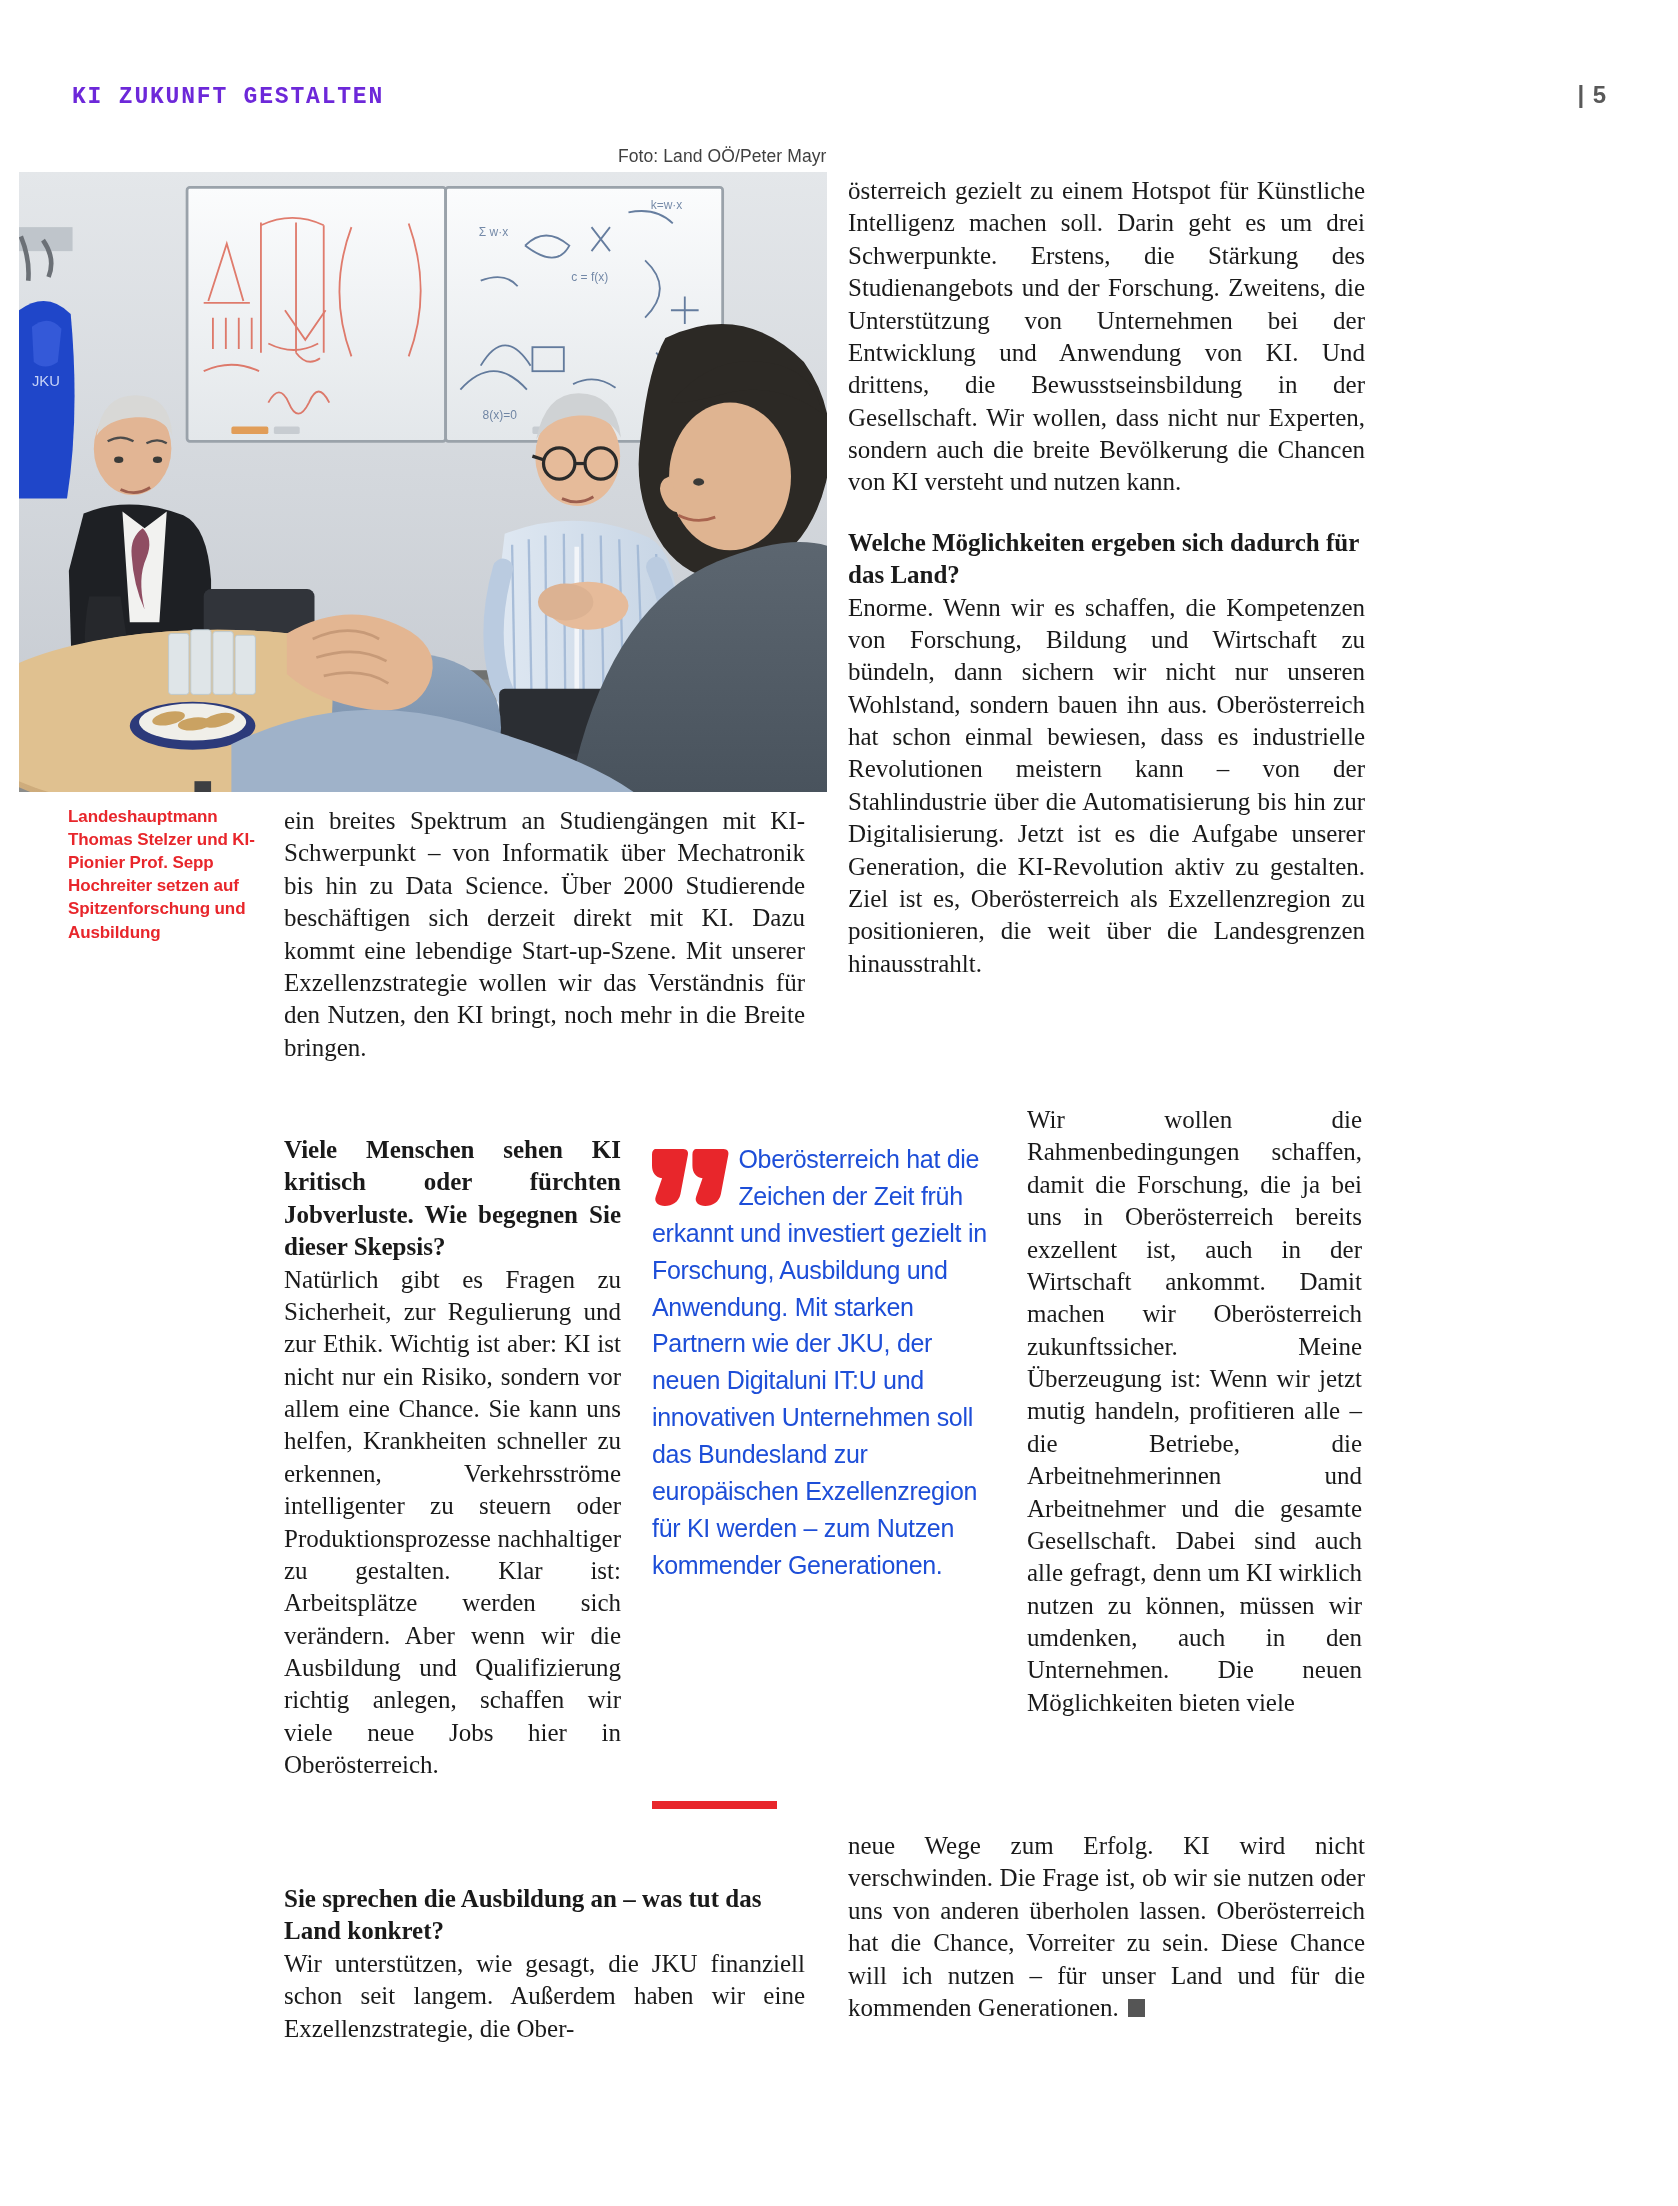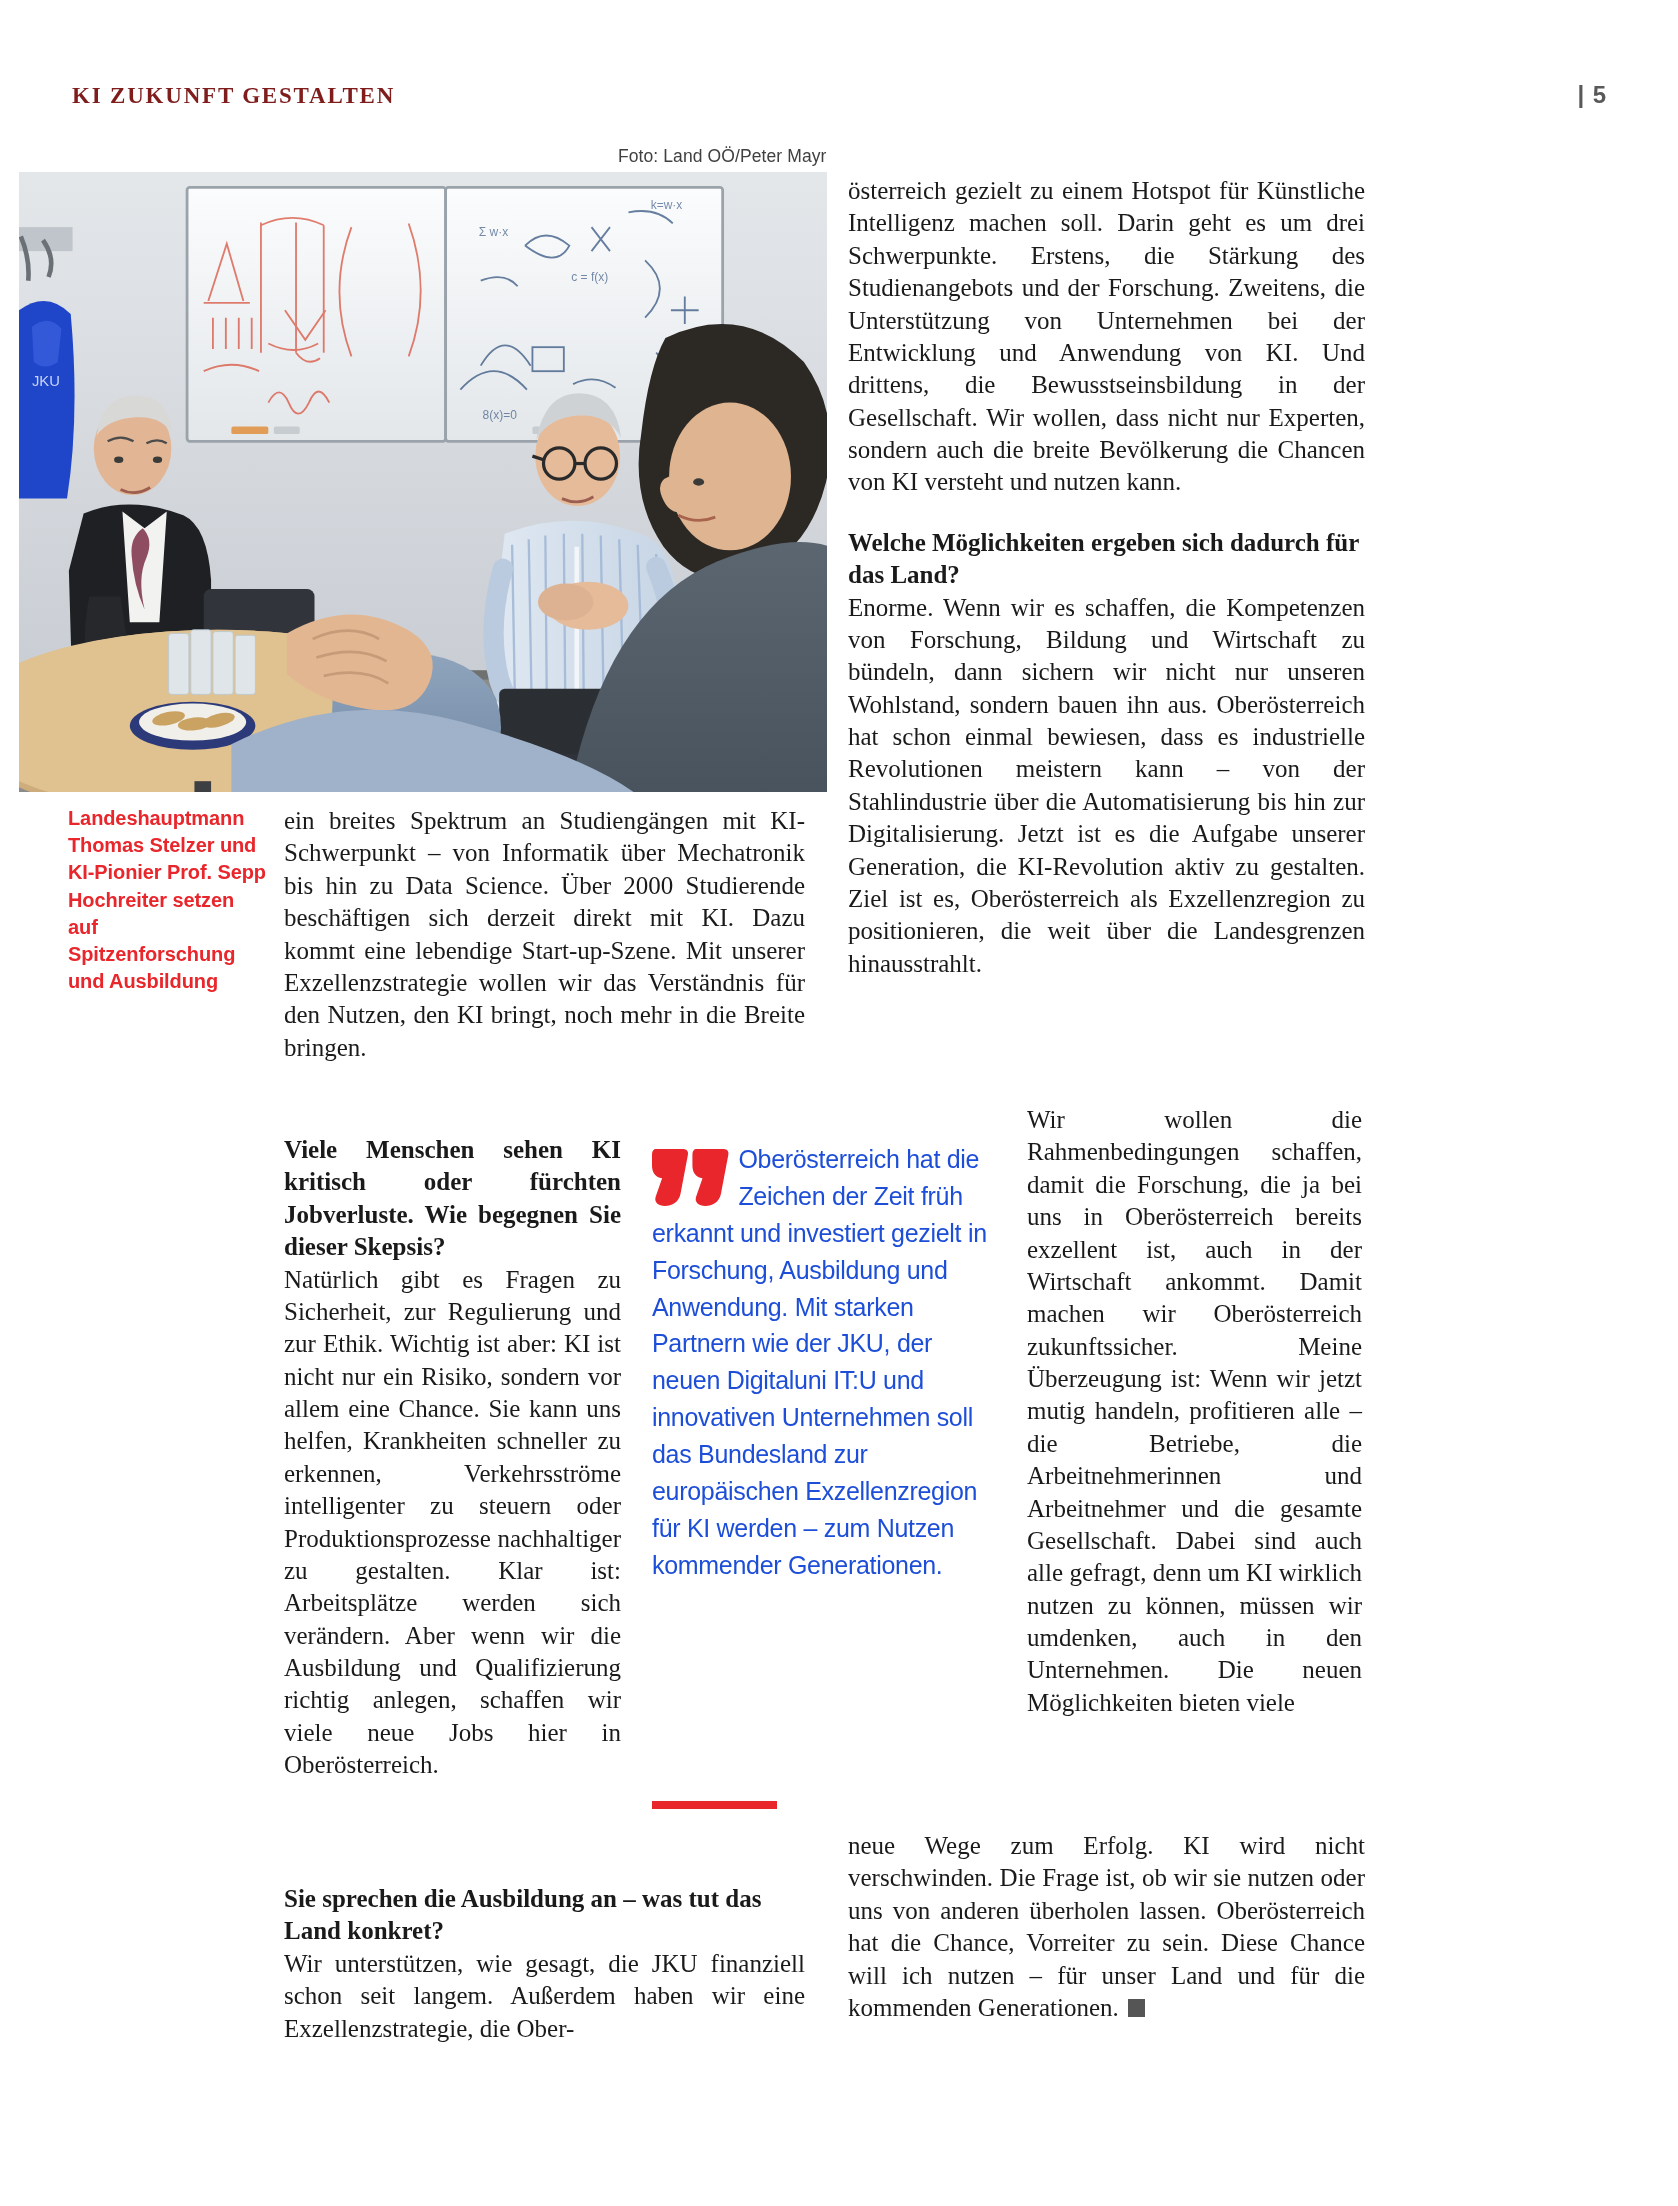--- a/index.html
+++ b/index.html
@@ -19,25 +19,25 @@
     position: absolute;
     left: 72px;
     top: 81px;
     width: 1535px;
     height: 37px;
     display: flex;
     align-items: baseline;
     justify-content: space-between;
   }
   .rh-title {
-    font-family: Liberation Serif, serif;
+    font-family: Liberation Mono, monospace;
     font-size: 23px;
     font-weight: 600;
     letter-spacing: 1.8px;
-    color: #7f1d1d;
+    color: #6d28d9;
     white-space: nowrap;
   }
   .rh-folio {
     font-family: "Liberation Sans", "DejaVu Sans", sans-serif;
     font-size: 24px;
     font-weight: 600;
     color: #595959;
     letter-spacing: 0.9px;
     white-space: nowrap;
   }
@@ -67,21 +67,21 @@
   }
   .photo svg { display: block; width: 100%; height: 100%; }
 
   
   .caption-red {
     position: absolute;
     left: 68px;
     top: 805px;
     width: 198px;
     font-family: "Liberation Sans", "DejaVu Sans", sans-serif;
-    font-size: 20px;
+    font-size: 17px;
     font-weight: 700;
     line-height: 1.36;
     color: #e8262b;
     letter-spacing: -0.1px;
   }
 
   
   .serif-body {
     font-family: "Liberation Serif", "DejaVu Serif", serif;
     font-size: 25px;

